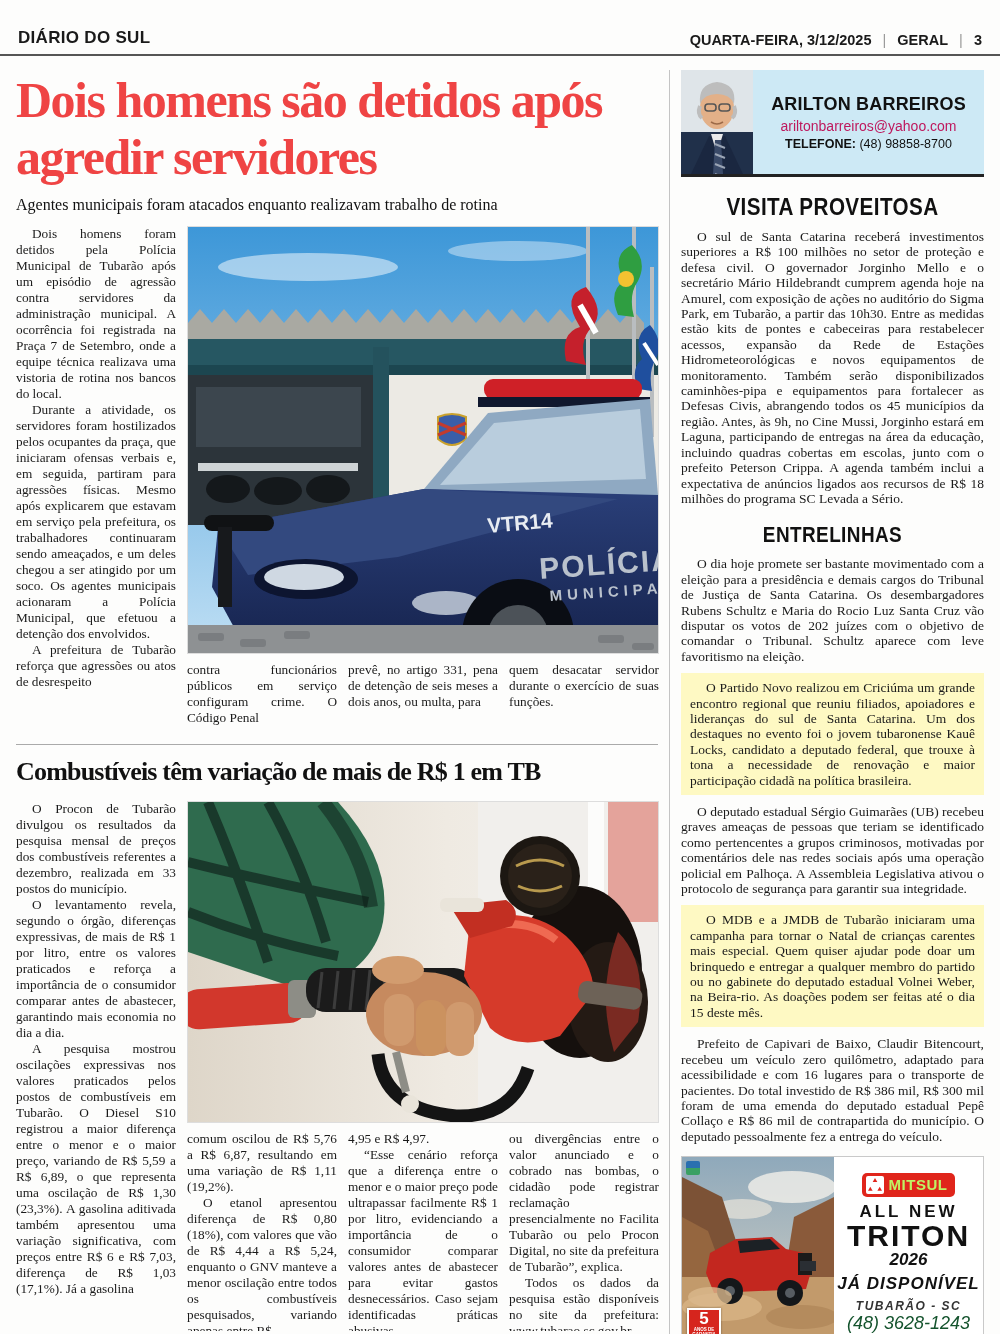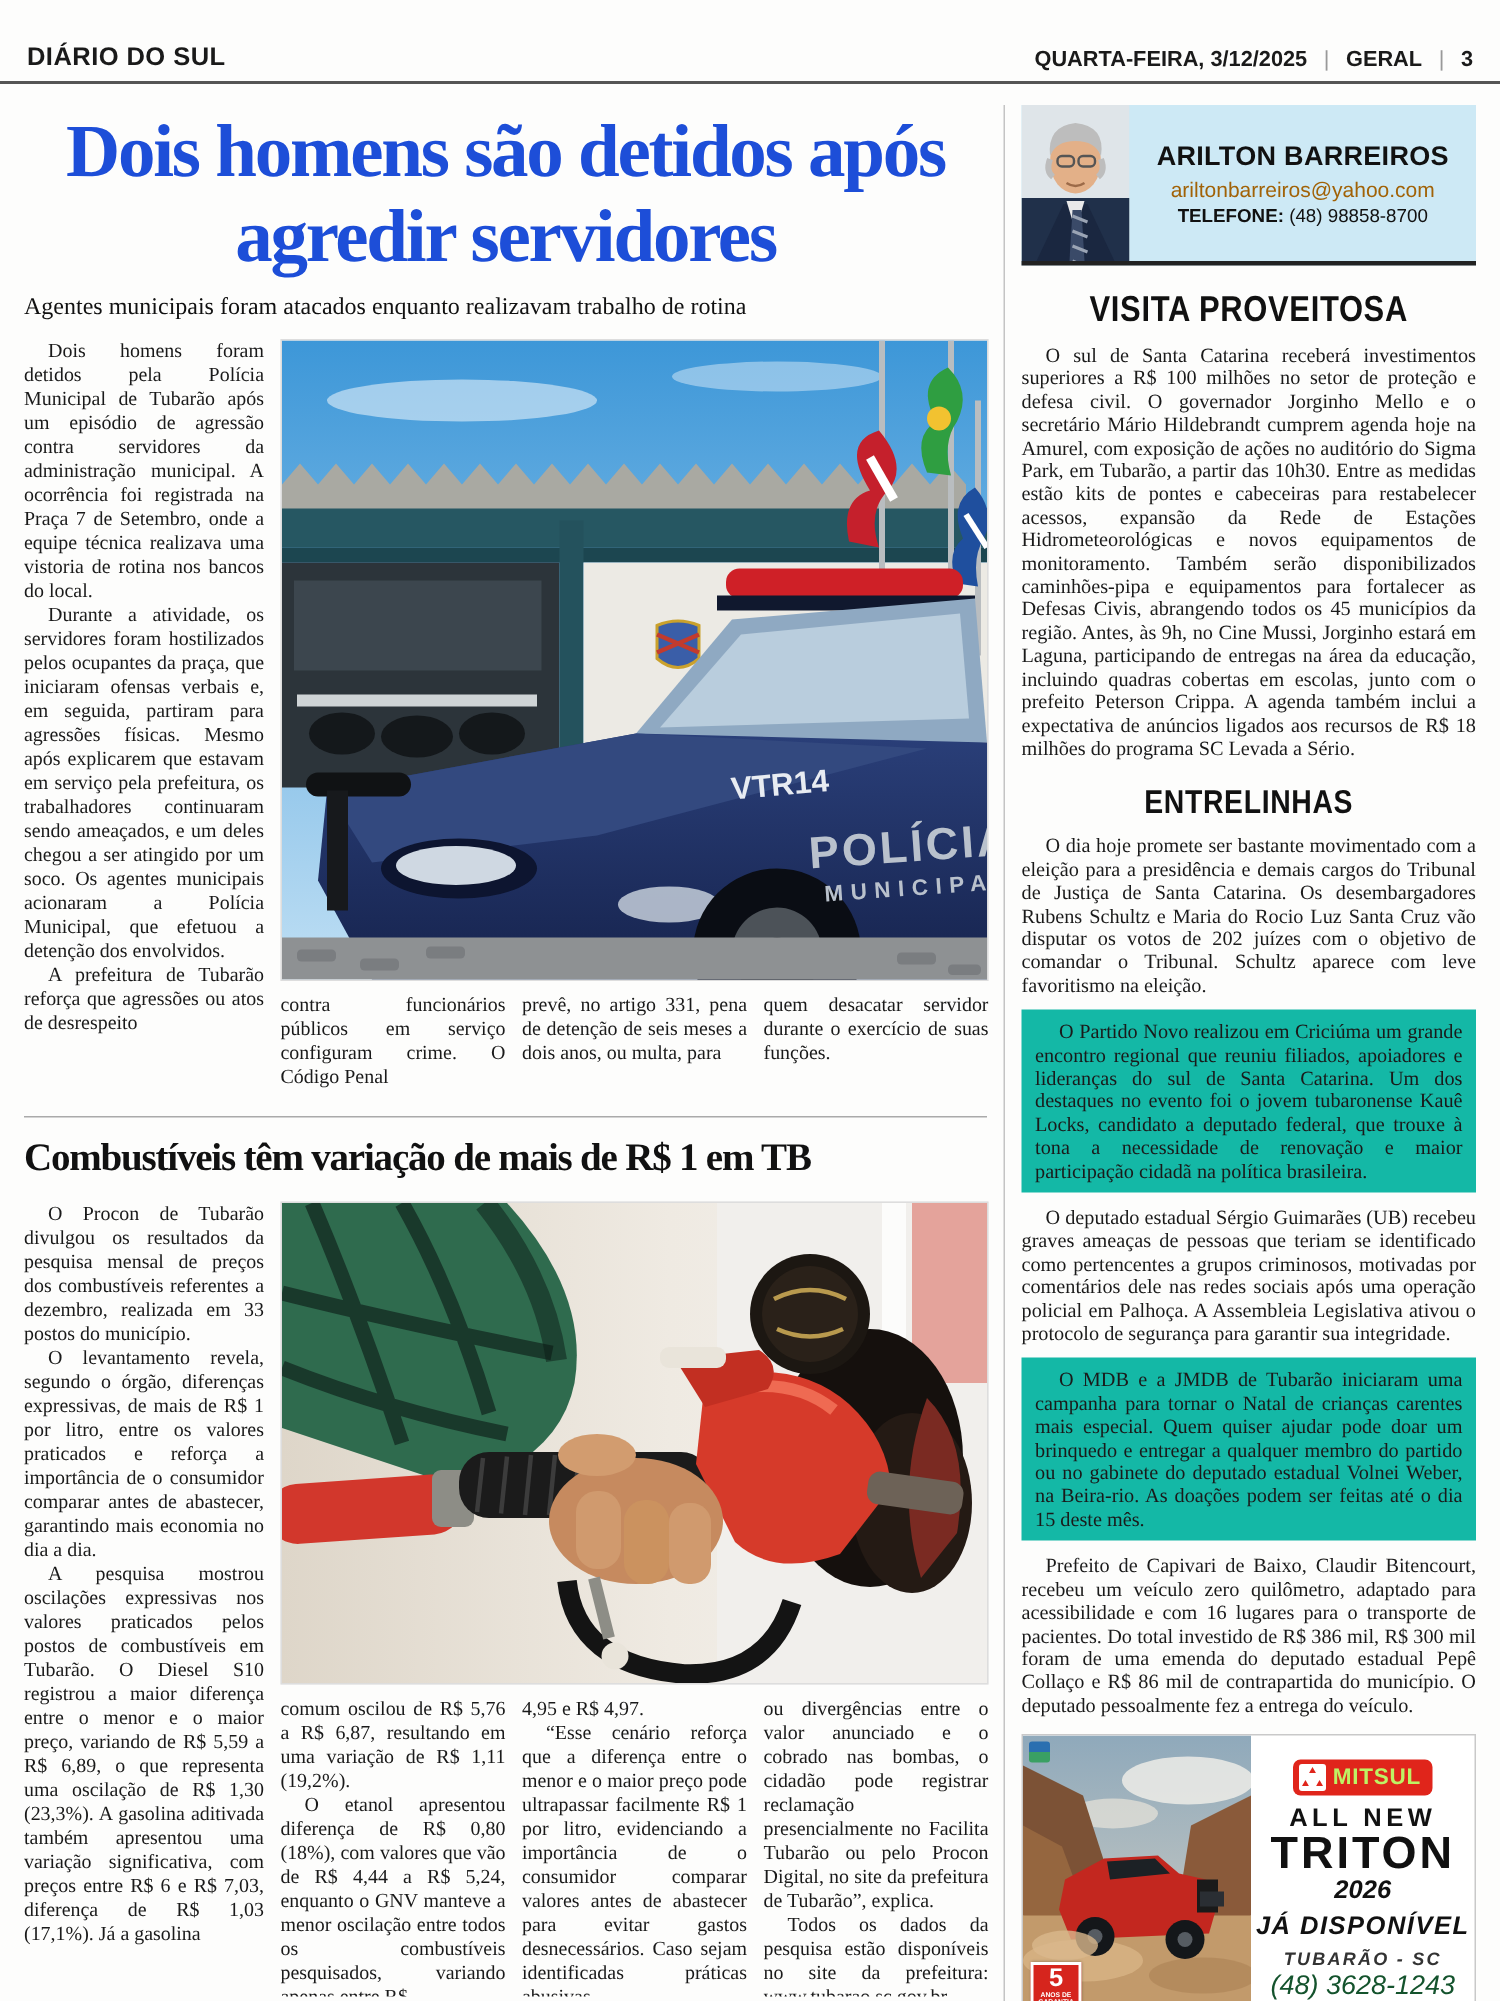--- a/index.html
+++ b/index.html
@@ -13,21 +13,21 @@
   .hdr-right{font-size:14.5px;font-weight:600;}
   .hdr-right .sep{color:#999;margin:0 7px;font-weight:400;}
   .hdr-right .sec,.hdr-right .pg{font-weight:800;}
   
   .content{display:flex;padding:0 16px;}
   .left{width:642px;}
   .vdiv{width:1px;background:#c4c4c4;margin:14px 11px 10px 11px;}
   .right{width:303px;padding-top:14px;display:flex;flex-direction:column;}
   
   h1.headline{font-size:50px;line-height:57px;font-weight:700;letter-spacing:-1.5px;
-      margin:16px 0 10px 0;color:#1d4ed8;text-align:center;}
+      margin:16px 0 10px 0;color:#ef4444;}
   .subhead{font-size:16px;margin:0 0 12px 0;color:#111;}
   .abody{display:flex;gap:11px;}
   .colnarrow{width:160px;flex:none;overflow:hidden;}
   .a1 .colnarrow{height:508px;}
   .a2 .colnarrow{height:534px;}
   .colnarrow p, .contcol p{font-size:13.3px;line-height:16px;text-align:justify;
       margin:0;text-indent:16px;}
   .contcol p.noindent{text-indent:0;}
   .rightpart{flex:1;display:flex;flex-direction:column;}
   .photo{border:1px solid #ddd;background:#eee;}
@@ -38,32 +38,32 @@
   .hrule{border:none;border-top:1px solid #aaa;margin:10px 0 4px 0;}
   h2.headline2{font-size:26px;line-height:38px;font-weight:700;letter-spacing:-.8px;
       margin:8px 0 10px 0;color:#111;}
   
   .colbox{background:#cde9f5;display:flex;align-items:stretch;height:104px;
       border-bottom:3px solid #222;}
   .colbox .pic{width:72px;flex:none;}
   .colbox .meta{flex:1;display:flex;flex-direction:column;justify-content:center;
       align-items:center;text-align:center;font-family:"Liberation Sans",sans-serif;}
   .colname{font-weight:800;font-size:18px;letter-spacing:.2px;color:#111;}
-  .colemail{font-size:14px;margin-top:3px;color:#a16207;}
+  .colemail{font-size:14px;margin-top:3px;color:#be185d;}
   .colphone{font-size:12.5px;margin-top:3px;color:#111;}
   .colphone b{font-weight:800;}
   .secttitle{font-family:"Liberation Sans",sans-serif;text-align:center;
       font-size:24px;letter-spacing:.5px;margin:16px 0 8px 0;color:#111;
       transform:scaleX(.86);}
   .secttitle.light{font-weight:600;}
   .secttitle.heavy{font-weight:800;font-size:22px;}
   .rbody p{font-size:13.5px;line-height:15.4px;text-align:justify;margin:0 0 0 0;
       text-indent:16px;}
   .rbody p + p{margin-top:9px;}
-  .shaded{background:#14b8a6;padding:7px 9px;margin-top:9px !important;}
+  .shaded{background:#fef9c3;padding:7px 9px;margin-top:9px !important;}
   
   .ad{margin-top:12px;height:192px;border:1px solid #c9c9c9;display:flex;
       position:relative;background:#fff;}
   .ad-photo{width:152px;flex:none;position:relative;}
   .ad-right{flex:1;display:flex;flex-direction:column;align-items:center;
       justify-content:center;font-family:"Liberation Sans",sans-serif;color:#111;}
   .mitsul{display:flex;align-items:center;background:#e0251b;border-radius:5px;
       padding:3px 8px 3px 4px;gap:5px;}
   .mitsul .dia{width:18px;height:18px;background:#fff;border-radius:2px;
       display:flex;align-items:center;justify-content:center;}

